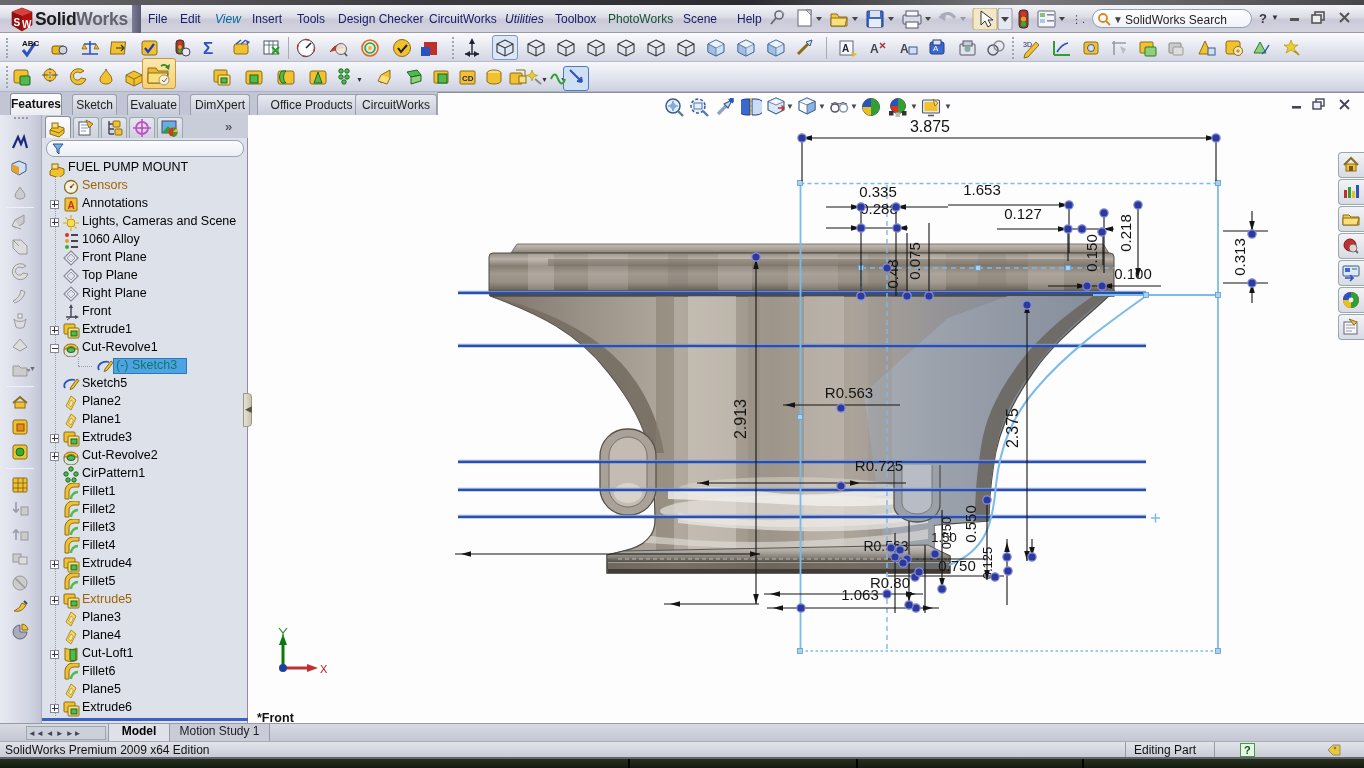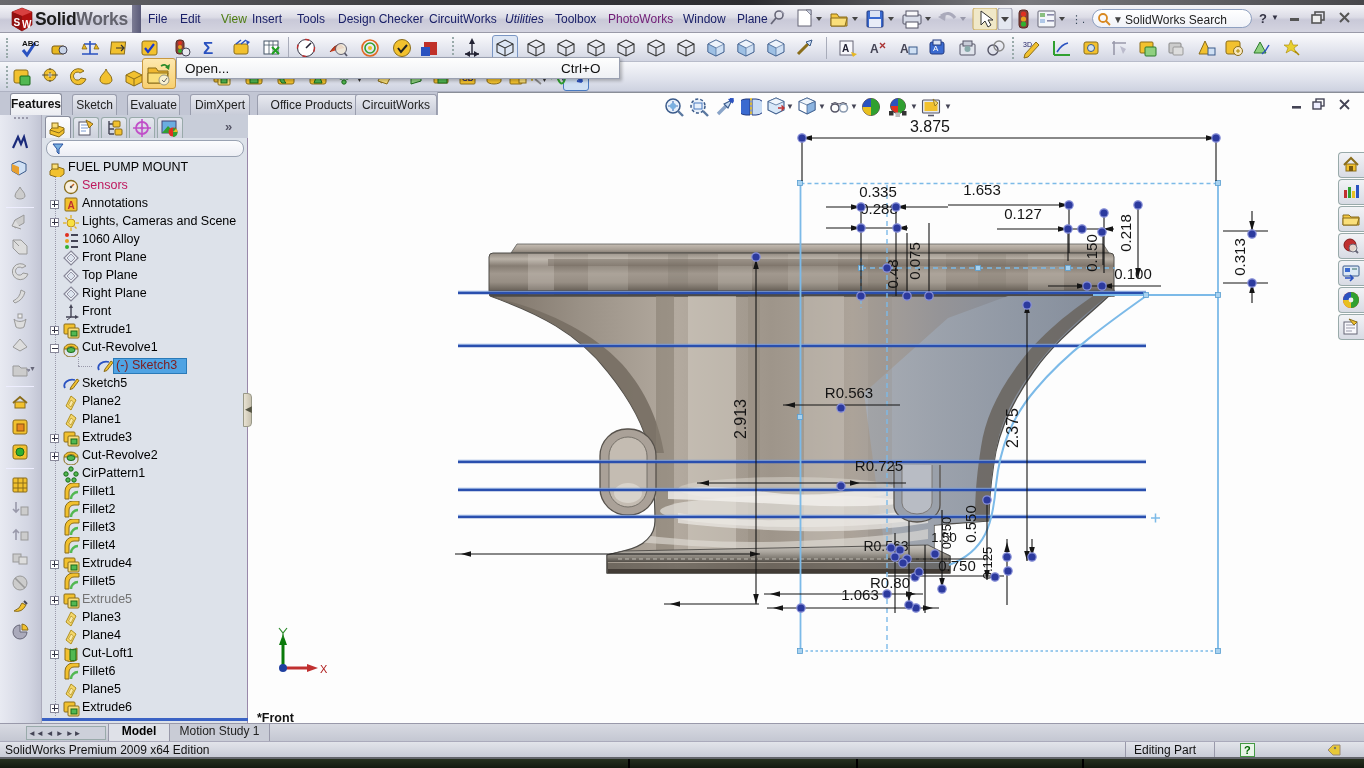--- a/index.html
+++ b/index.html
@@ -19,30 +19,30 @@
  <polygon points="2,5 12,9 12,24 2,18" fill="#901010"></polygon>
  <text x="3.5" y="19" font-size="10" font-weight="bold" fill="#fff">S</text>
  <text x="12" y="21" font-size="10" font-weight="bold" fill="#fff">W</text>
 </svg>
 <span class="abs" style="left:33px;top:4px;font-size:17.5px;font-weight:bold;color:#1c1c1c;letter-spacing:-0.3px;">Solid<span style="color:#63636d;">Works</span></span>
 <div class="abs" style="left:130px;top:0;width:9px;height:28px;background:linear-gradient(90deg,#7c7c94,#5a5a78);"></div>
 </div>
 </div>
 <span class="abs" style="left:148px;top:12px;font-size:12px;color:#1a2068;">File</span>
 <span class="abs" style="left:180px;top:12px;font-size:12px;color:#1a2068;">Edit</span>
-<span class="abs" style="left:221px;top:12px;font-size:12px;color:#4d7c0f;">View</span>
+<span class="abs" style="left:215px;top:12px;font-size:12px;color:#0369a1;font-style:italic;">View</span>
 <span class="abs" style="left:252px;top:12px;font-size:12px;color:#1a2068;">Insert</span>
 <span class="abs" style="left:297px;top:12px;font-size:12px;color:#1a2068;">Tools</span>
 <span class="abs" style="left:338px;top:12px;font-size:12px;color:#1a2068;">Design Checker</span>
 <span class="abs" style="left:429px;top:12px;font-size:12px;color:#1a2068;">CircuitWorks</span>
 <span class="abs" style="left:505px;top:12px;font-size:12px;color:#1a2068;font-style:italic;">Utilities</span>
 <span class="abs" style="left:555px;top:12px;font-size:12px;color:#1a2068;">Toolbox</span>
-<span class="abs" style="left:608px;top:12px;font-size:12px;color:#701a75;">PhotoWorks</span>
-<span class="abs" style="left:683px;top:12px;font-size:12px;color:#1a2068;">Window</span>
-<span class="abs" style="left:737px;top:12px;font-size:12px;color:#1a2068;">Plane</span>
+<span class="abs" style="left:608px;top:12px;font-size:12px;color:#14532d;">PhotoWorks</span>
+<span class="abs" style="left:683px;top:12px;font-size:12px;color:#1a2068;">Scene</span>
+<span class="abs" style="left:737px;top:12px;font-size:12px;color:#1a2068;">Help</span>
 <svg class="abs" style="left:768px;top:9px;" width="18" height="18" viewBox="0 0 18 18">
       <circle cx="11" cy="6" r="4" fill="none" stroke="#667" stroke-width="1.6"></circle>
       <path d="M8,9 L3,15" stroke="#667" stroke-width="1.8"></path>
       <path d="M13,2 l3,3" stroke="#99a" stroke-width="1.4"></path>
     </svg>
 <svg class="abs" style="left:795px;top:8px;" width="290" height="22" viewBox="0 0 290 22">
 
 <rect x="3" y="2" width="13" height="16" fill="#fff" stroke="#667"></rect>
       <polygon points="16,2 16,7 11,2" fill="#cdd4e4" stroke="#667" stroke-width="0.7"></polygon>
 <polygon points="21,9 27,9 24,13" fill="#444"></polygon>
@@ -380,24 +380,20 @@
 
 <div class="abs" style="left:142px;top:58px;width:34px;height:31px;background:linear-gradient(#fde8b0,#f8d070);border:1px solid #c89840;border-radius:3px;"></div>
 <svg class="abs" style="left:146px;top:62px;" width="26" height="24" viewBox="0 0 26 24">
 <path d="M2,6 l8 0 2 3 10 0 0 12 -20 0 z" fill="#f0b830" stroke="#8a6d1a"></path>
 <path d="M2,11 l20 0 -3 10 -17 0 z" fill="#fadf7a" stroke="#8a6d1a"></path>
 <path d="M15,4 q5,-3 7,2" fill="none" stroke="#2a8a2a" stroke-width="1.8"></path>
       <polygon points="23,8 24,2 19,5" fill="#2a8a2a"></polygon>
 <circle cx="18" cy="18" r="5" fill="#f8f0d0" stroke="#998"></circle>
       <path d="M16,18 l2 2 3 -4" stroke="#666" fill="none"></path>
 </svg>
-<div class="abs" style="left:176px;top:57px;width:444px;height:22px;background:linear-gradient(#fefefe,#eef0f4);border:1px solid #9aa0b0;box-shadow:2px 2px 3px rgba(0,0,0,0.25);">
-<span class="abs" style="left:8px;top:3px;font-size:13.5px;color:#111;">Open...</span>
-<span class="abs" style="left:384px;top:3px;font-size:13.5px;color:#111;">Ctrl+O</span>
-</div>
 <div class="abs" style="left:248px;top:92px;width:1116px;height:649px;background:#fdfdfd;border-top:1px solid #8a8e98;">
 <svg width="1116" height="649" viewBox="0 0 1116 649" style="position:absolute;left:0;top:0;">
 <defs>
 <linearGradient id="gTop" x1="0" y1="0" x2="0" y2="1">
  <stop offset="0" stop-color="#c6beb4"></stop>
             <stop offset="0.6" stop-color="#a89f95"></stop>
             <stop offset="1" stop-color="#867d73"></stop>
 </linearGradient>
 <linearGradient id="gFlange" x1="0" y1="0" x2="0" y2="1">
  <stop offset="0" stop-color="#928980"></stop>
@@ -899,21 +895,21 @@
 <svg class="ico" style="left:6px;top:44px;" width="18" height="18" viewBox="0 0 18 18">
         <path d="M2,12 l5,-5 9,3 0,5 -5,4 -9,-3 z" fill="#f2c12e" stroke="#8a6d1a"></path>
         <rect x="4" y="5" width="6" height="5" fill="#fadf7a" stroke="#8a6d1a"></rect>
       </svg>
 <span class="abs" style="left:26px;top:45px;font-size:12.5px;color:#000;white-space:nowrap;z-index:2;">FUEL PUMP MOUNT</span>
 <svg class="ico" style="left:20px;top:62px;" width="18" height="18" viewBox="0 0 18 18">
         <circle cx="9" cy="10" r="6.5" fill="#f8f0e0" stroke="#8a6d1a" stroke-width="1.3"></circle>
         <path d="M9,10 l3,-3" stroke="#c06020" stroke-width="1.5"></path>
         <circle cx="9" cy="10" r="1.2" fill="#555"></circle>
       </svg>
-<span class="abs" style="left:40px;top:63px;font-size:12.5px;color:#be185d;white-space:nowrap;z-index:2;">Sensors</span>
+<span class="abs" style="left:40px;top:63px;font-size:12.5px;color:#a16207;white-space:nowrap;z-index:2;">Sensors</span>
 <div class="abs" style="left:8px;top:85px;width:9px;height:9px;background:#fff;border:1px solid #889;"></div>
 <div class="abs" style="left:9.5px;top:88.5px;width:6px;height:1.5px;background:#334;"></div>
 <div class="abs" style="left:11.8px;top:86.2px;width:1.5px;height:6px;background:#334;"></div>
 <svg class="ico" style="left:20px;top:80px;" width="18" height="18" viewBox="0 0 18 18">
         <rect x="3" y="3" width="12" height="13" rx="1" fill="#f2c12e" stroke="#8a6d1a"></rect>
         <text x="5.5" y="13.5" font-size="10" font-weight="bold" fill="#c03030">A</text>
       </svg>
 <span class="abs" style="left:40px;top:81px;font-size:12.5px;color:#000;white-space:nowrap;z-index:2;">Annotations</span>
 <div class="abs" style="left:8px;top:103px;width:9px;height:9px;background:#fff;border:1px solid #889;"></div>
 <div class="abs" style="left:9.5px;top:106.5px;width:6px;height:1.5px;background:#334;"></div>
@@ -976,21 +972,21 @@
         <path d="M2,10 v3 a7,5 0 0,0 14,0 v-3" fill="none" stroke="#8a6d1a"></path>
       </svg>
 <span class="abs" style="left:40px;top:225px;font-size:12.5px;color:#000;white-space:nowrap;z-index:2;">Cut-Revolve1</span>
 <div class="abs" style="left:36px;top:242px;width:1px;height:9px;border-left:1px dotted #99a;"></div>
       <div class="abs" style="left:36px;top:251px;width:14px;height:1px;border-top:1px dotted #99a;"></div>
 <svg class="ico" style="left:54px;top:242px;" width="18" height="18" viewBox="0 0 18 18">
         <path d="M3,13 a8,6 0 0,1 10,-8" fill="none" stroke="#2a52c0" stroke-width="1.8"></path>
         <path d="M9,12 L15,4 l2,1.5 -6,8 -3,1 z" fill="#f2c12e" stroke="#8a6d1a"></path>
       </svg>
 <div class="abs" style="left:71px;top:243px;width:73.65px;height:16px;background:#4fa3e3;border:1px solid #2a7ab8;"></div>
-<span class="abs" style="left:74px;top:243px;font-size:12.5px;color:#7f1d1d;white-space:nowrap;z-index:2;">(-) Sketch3</span>
+<span class="abs" style="left:74px;top:243px;font-size:12.5px;color:#0f766e;white-space:nowrap;z-index:2;">(-) Sketch3</span>
 <svg class="ico" style="left:20px;top:260px;" width="18" height="18" viewBox="0 0 18 18">
         <path d="M3,13 a8,6 0 0,1 10,-8" fill="none" stroke="#2a52c0" stroke-width="1.8"></path>
         <path d="M9,12 L15,4 l2,1.5 -6,8 -3,1 z" fill="#f2c12e" stroke="#8a6d1a"></path>
       </svg>
 <span class="abs" style="left:40px;top:261px;font-size:12.5px;color:#000;white-space:nowrap;z-index:2;">Sketch5</span>
 <svg class="ico" style="left:20px;top:278px;" width="18" height="18" viewBox="0 0 18 18">
         <polygon points="4,13 9,3 14,7 9,17" fill="#f5d76a" stroke="#b09020"></polygon>
         <polygon points="6.5,12 9,7 11.5,9 9,14" fill="#fae9a8" stroke="#b09020" stroke-width="0.7"></polygon>
       </svg>
 <span class="abs" style="left:40px;top:279px;font-size:12.5px;color:#000;white-space:nowrap;z-index:2;">Plane2</span>
@@ -1062,21 +1058,21 @@
       </svg>
 <span class="abs" style="left:40px;top:459px;font-size:12.5px;color:#000;white-space:nowrap;z-index:2;">Fillet5</span>
 <div class="abs" style="left:8px;top:481px;width:9px;height:9px;background:#fff;border:1px solid #889;"></div>
 <div class="abs" style="left:9.5px;top:484.5px;width:6px;height:1.5px;background:#334;"></div>
 <div class="abs" style="left:11.8px;top:482.2px;width:1.5px;height:6px;background:#334;"></div>
 <svg class="ico" style="left:20px;top:476px;" width="18" height="18" viewBox="0 0 18 18">
         <rect x="2" y="3" width="11" height="10" rx="1" fill="#f2c12e" stroke="#8a6d1a"></rect>
         <rect x="6" y="7" width="11" height="10" rx="1" fill="#fadf7a" stroke="#8a6d1a"></rect>
         <rect x="9" y="10" width="6" height="5" fill="#52b852" stroke="#1a6a1a"></rect>
       </svg>
-<span class="abs" style="left:40px;top:477px;font-size:12.5px;color:#737373;white-space:nowrap;z-index:2;">Extrude5</span>
+<span class="abs" style="left:40px;top:477px;font-size:12.5px;color:#a16207;white-space:nowrap;z-index:2;">Extrude5</span>
 <svg class="ico" style="left:20px;top:494px;" width="18" height="18" viewBox="0 0 18 18">
         <polygon points="4,13 9,3 14,7 9,17" fill="#f5d76a" stroke="#b09020"></polygon>
         <polygon points="6.5,12 9,7 11.5,9 9,14" fill="#fae9a8" stroke="#b09020" stroke-width="0.7"></polygon>
       </svg>
 <span class="abs" style="left:40px;top:495px;font-size:12.5px;color:#000;white-space:nowrap;z-index:2;">Plane3</span>
 <svg class="ico" style="left:20px;top:512px;" width="18" height="18" viewBox="0 0 18 18">
         <polygon points="4,13 9,3 14,7 9,17" fill="#f5d76a" stroke="#b09020"></polygon>
         <polygon points="6.5,12 9,7 11.5,9 9,14" fill="#fae9a8" stroke="#b09020" stroke-width="0.7"></polygon>
       </svg>
 <span class="abs" style="left:40px;top:513px;font-size:12.5px;color:#000;white-space:nowrap;z-index:2;">Plane4</span>

